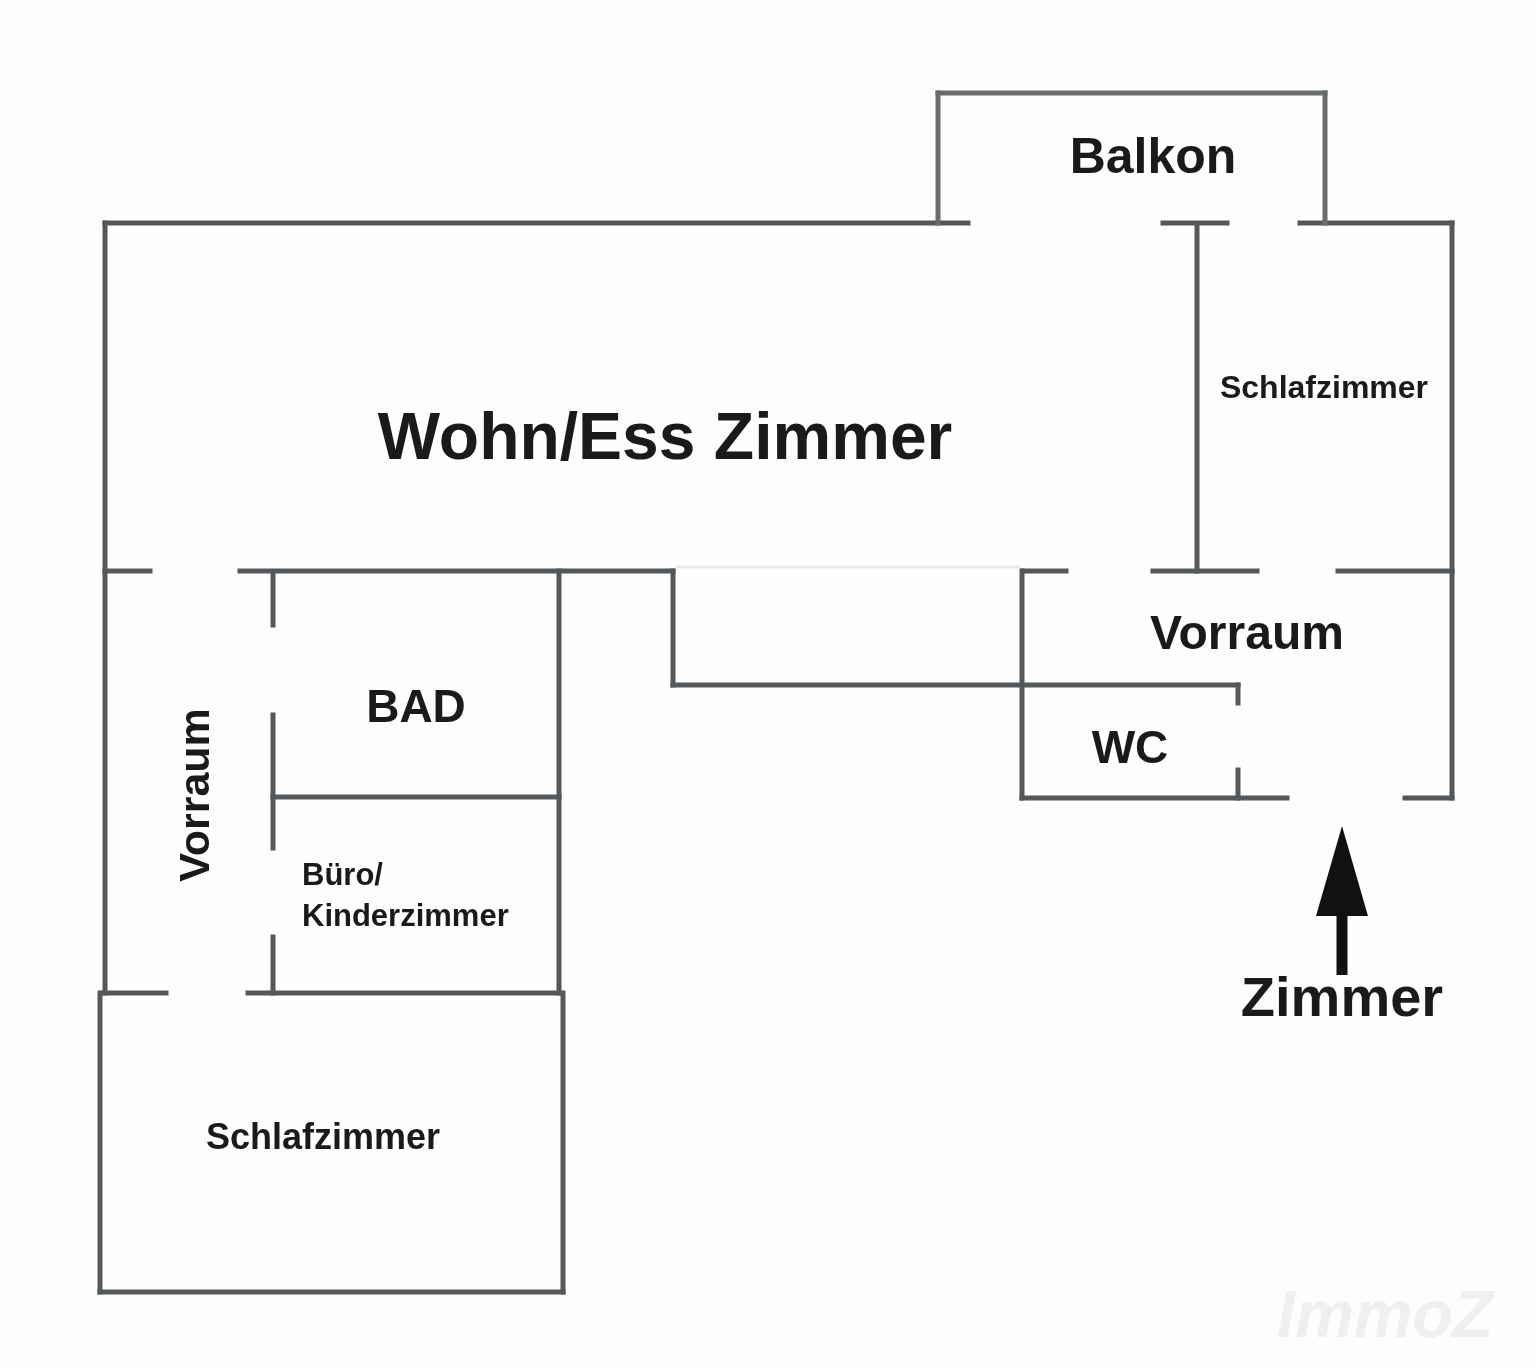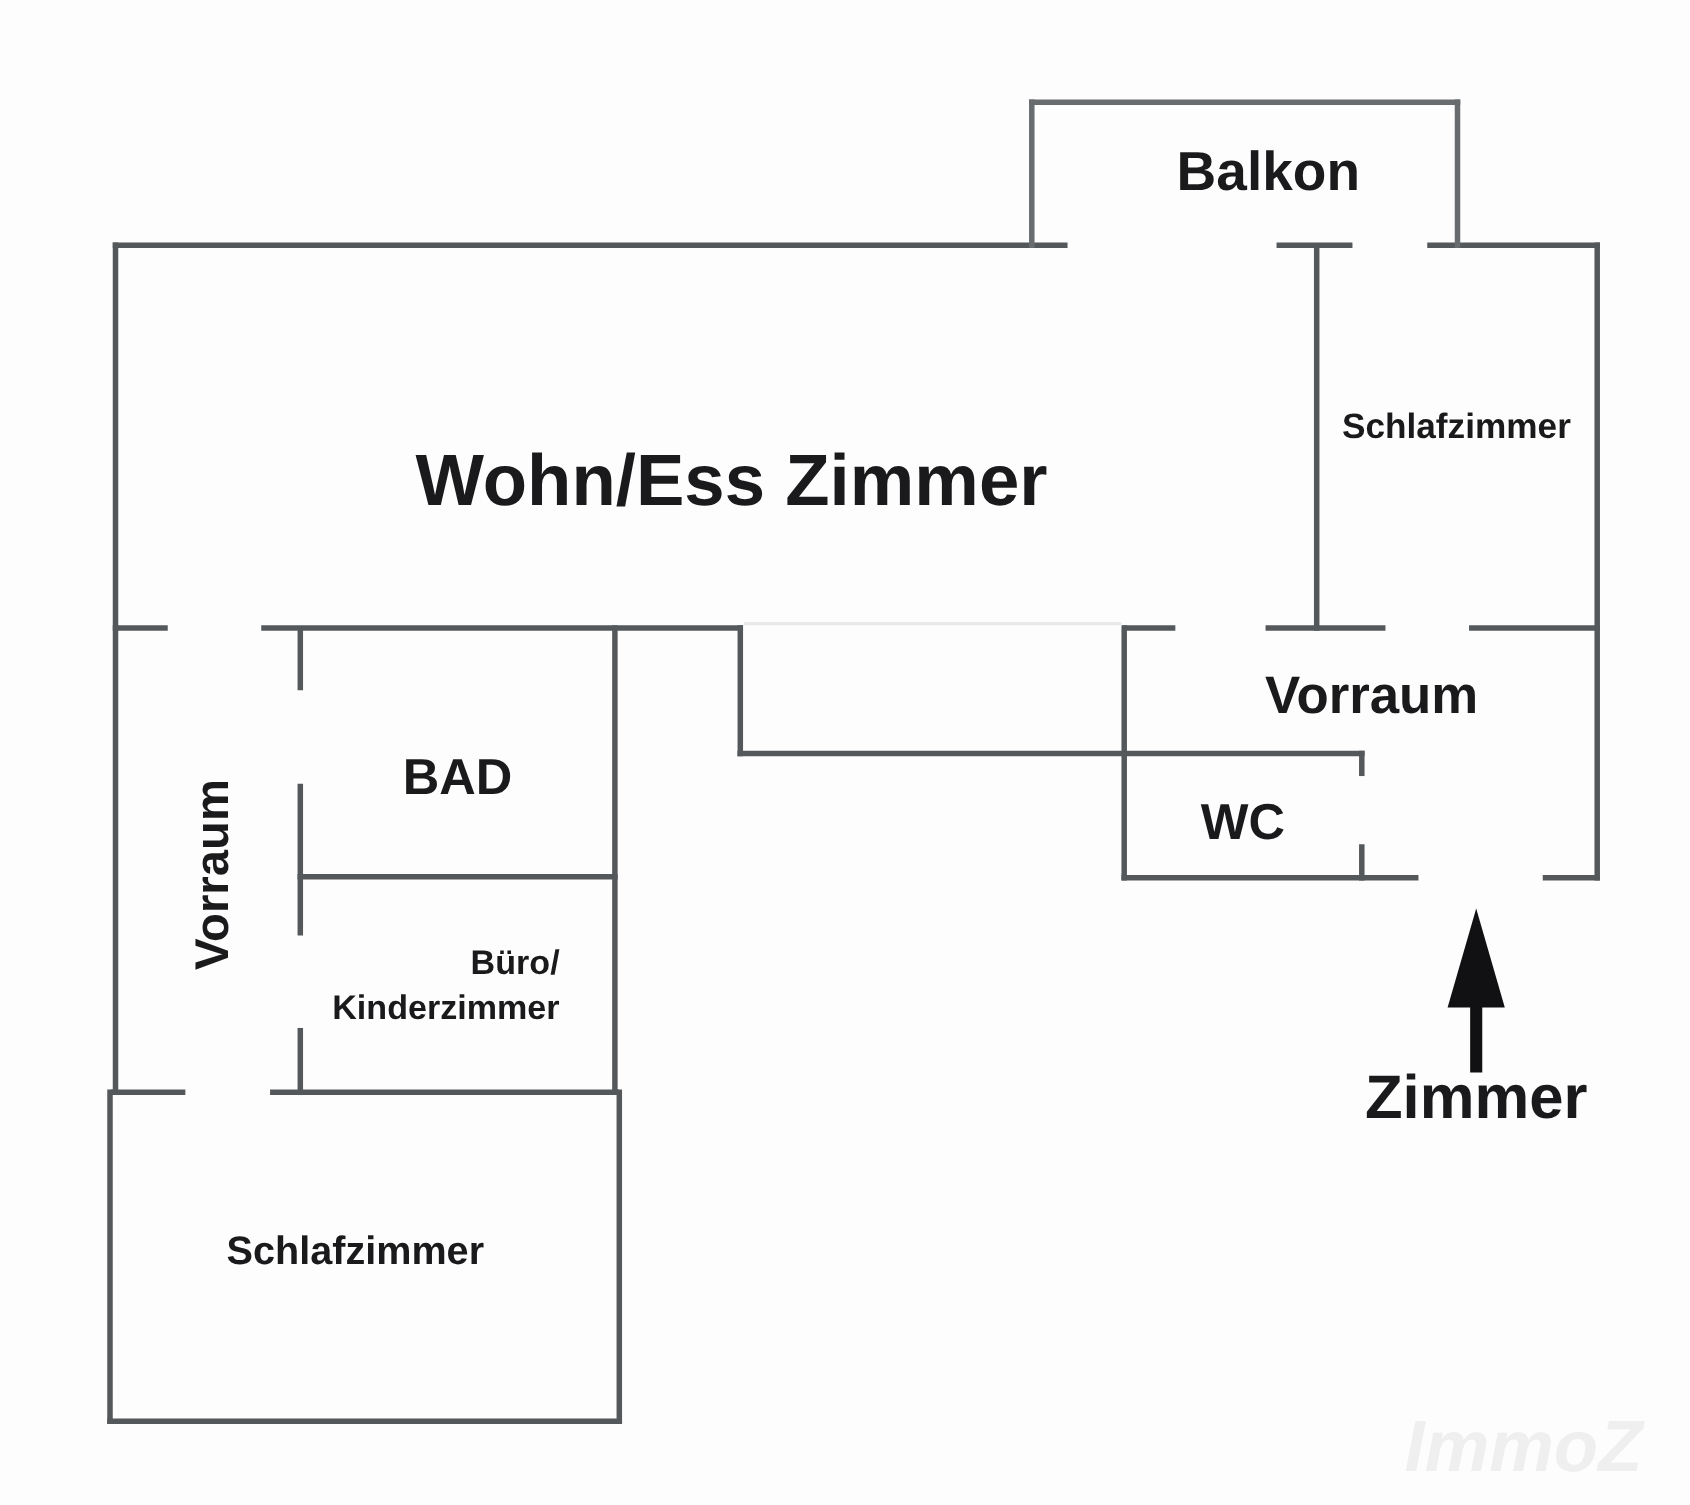--- a/index.html
+++ b/index.html
@@ -27,21 +27,21 @@
     white-space:pre-line;
     text-align:center;
     line-height:1.32;
     letter-spacing:0px;
   }
   .room-label.rot{
     transform:translate(-50%,-50%) rotate(-90deg);
   }
   .room-label.left-align{
     transform:translate(0,-50%);
-    text-align:right;
+    text-align:left;
   }
   .room-label.watermark{
     color:#efefef;
     font-style:italic;
     font-weight:bold;
   }
 </style>
 </head>
 <body>
 

